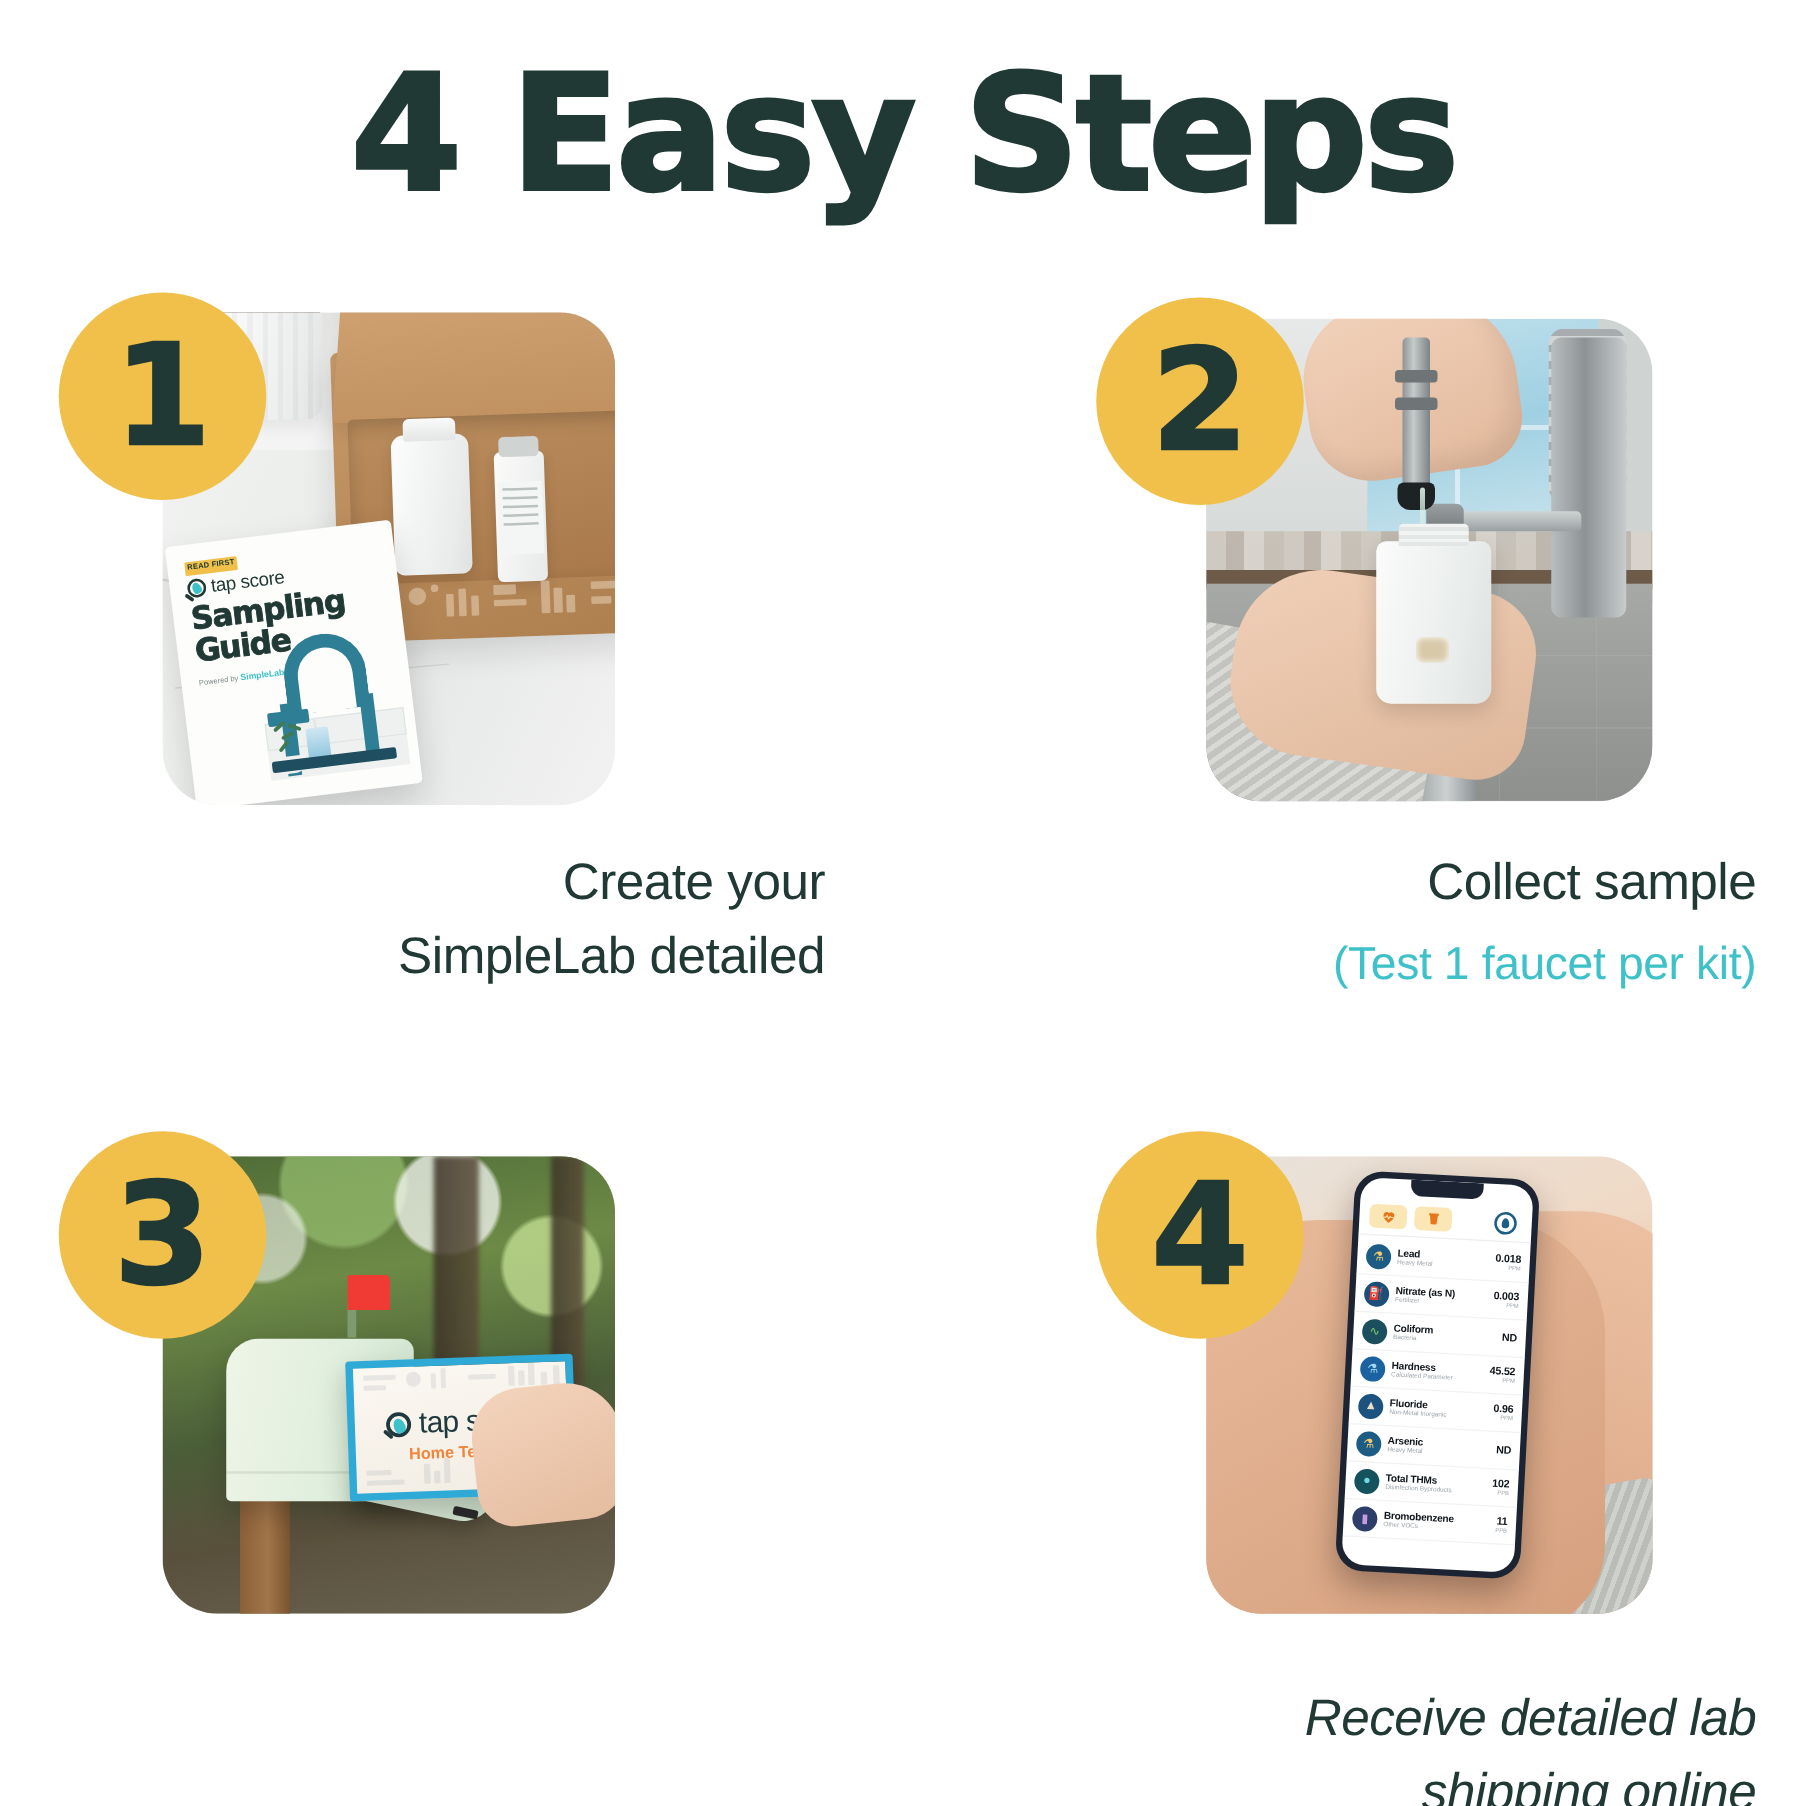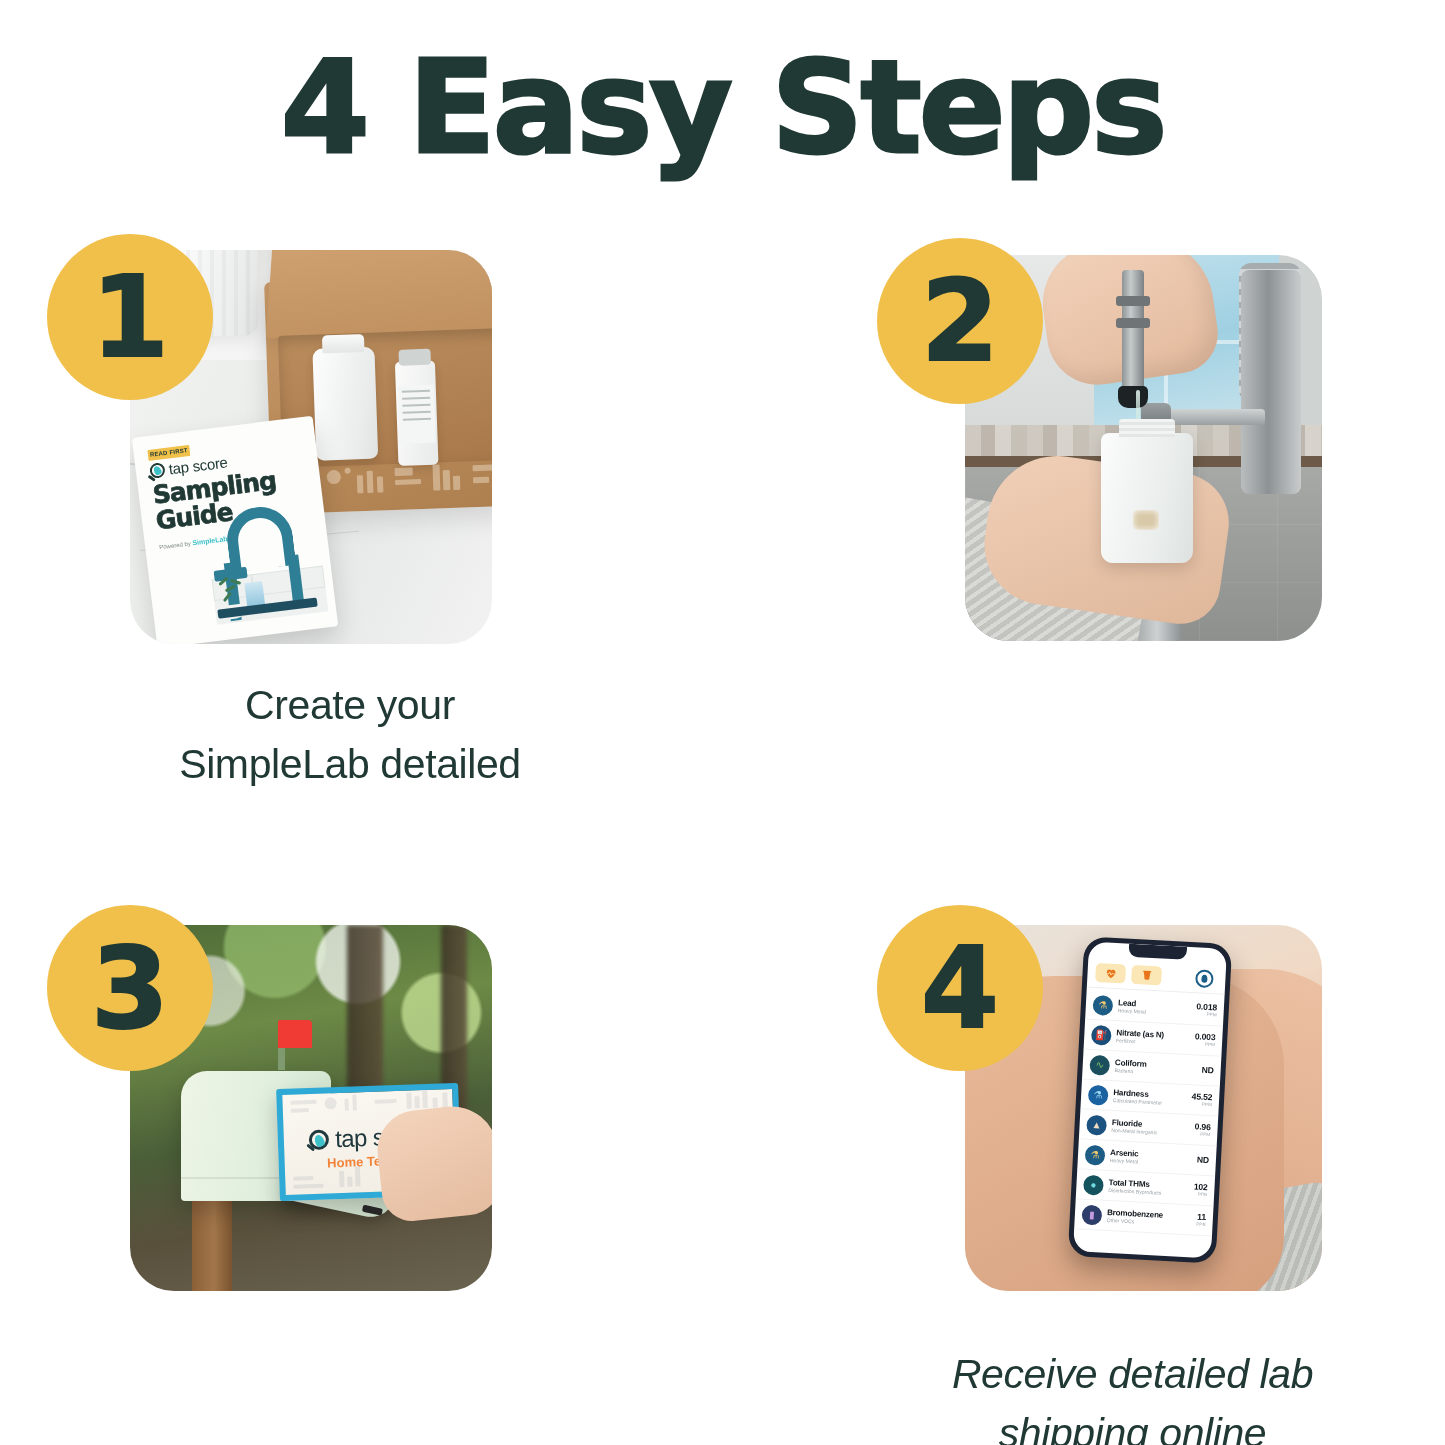--- a/index.html
+++ b/index.html
@@ -63,21 +63,21 @@
   }
   .b1 { left: 7px;  top: 8px; }
   .b2 { left: 17px; top: 12px; }
   .b3 { left: 7px;  top: 10px; }
   .b4 { left: 17px; top: 10px; }
 
   
   .caption {
     position: absolute;
     left: 0; width: 100%;
-    text-align: center;
+    text-align: right;
     font-family: "Liberation Sans", sans-serif;
     font-weight: 400;
     font-size: 41px;
     line-height: 1.45;
     color: #203934;
     letter-spacing: -0.4px;
   }
   .c1 { top: 450px; }
   .c2 { top: 450px; }
   .c3 { top: 425px; }
@@ -588,20 +588,22 @@
         <div class="hand-bottom"></div>
         <div class="sample-bottle">
             <div class="neck"></div>
           </div>
         <div class="ring-j"></div>
       </div>
       <div class="badge b2">
         <span>2</span>
       </div>
       <div class="caption c2">
+        <span class="ln">Collect sample</span>
+        <span class="subcap">(Test 1 faucet per kit)</span>
       </div>
     </div>
 
     <div class="step step-3">
       <div class="photo p3">
         <div class="forest-bg"></div>
         <div class="trunk" style="left:60%"></div>
         <div class="trunk" style="left:86%;width:26px"></div>
         <div class="post">
             <div class="beam"></div>

